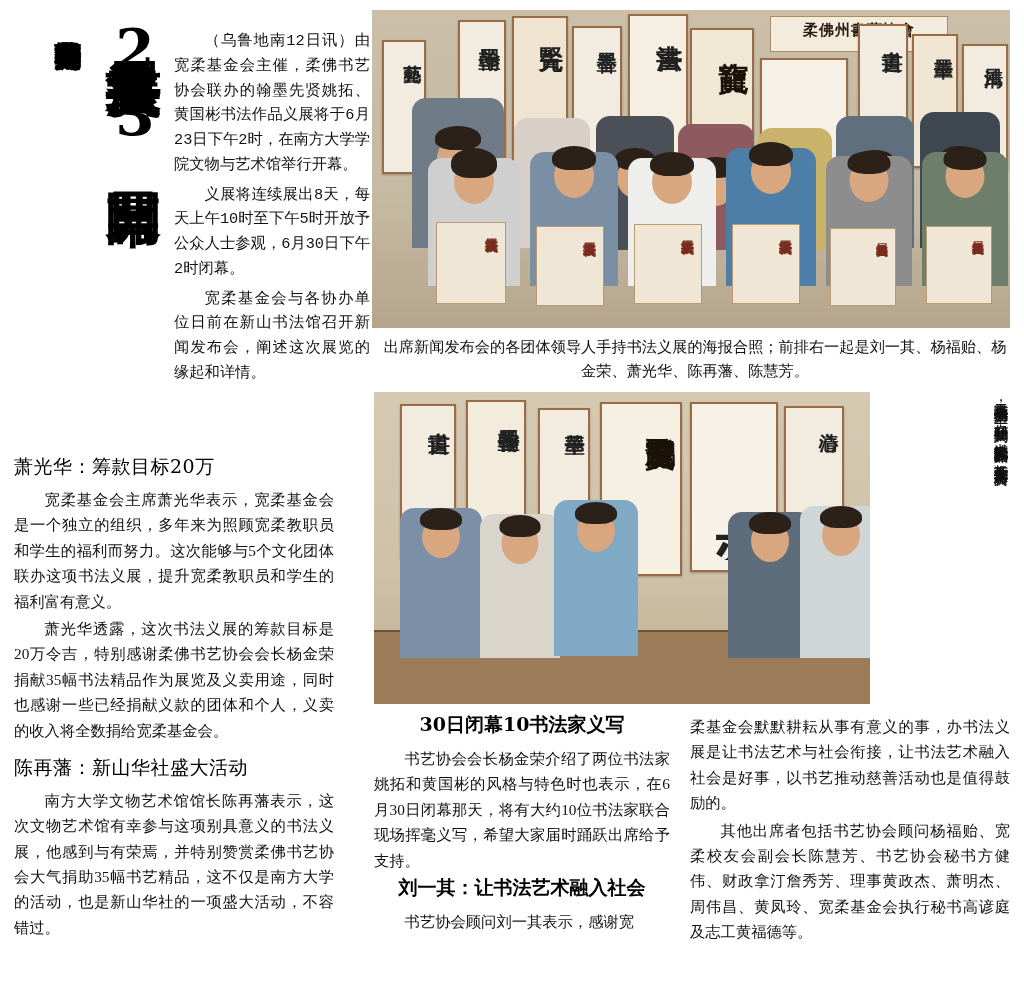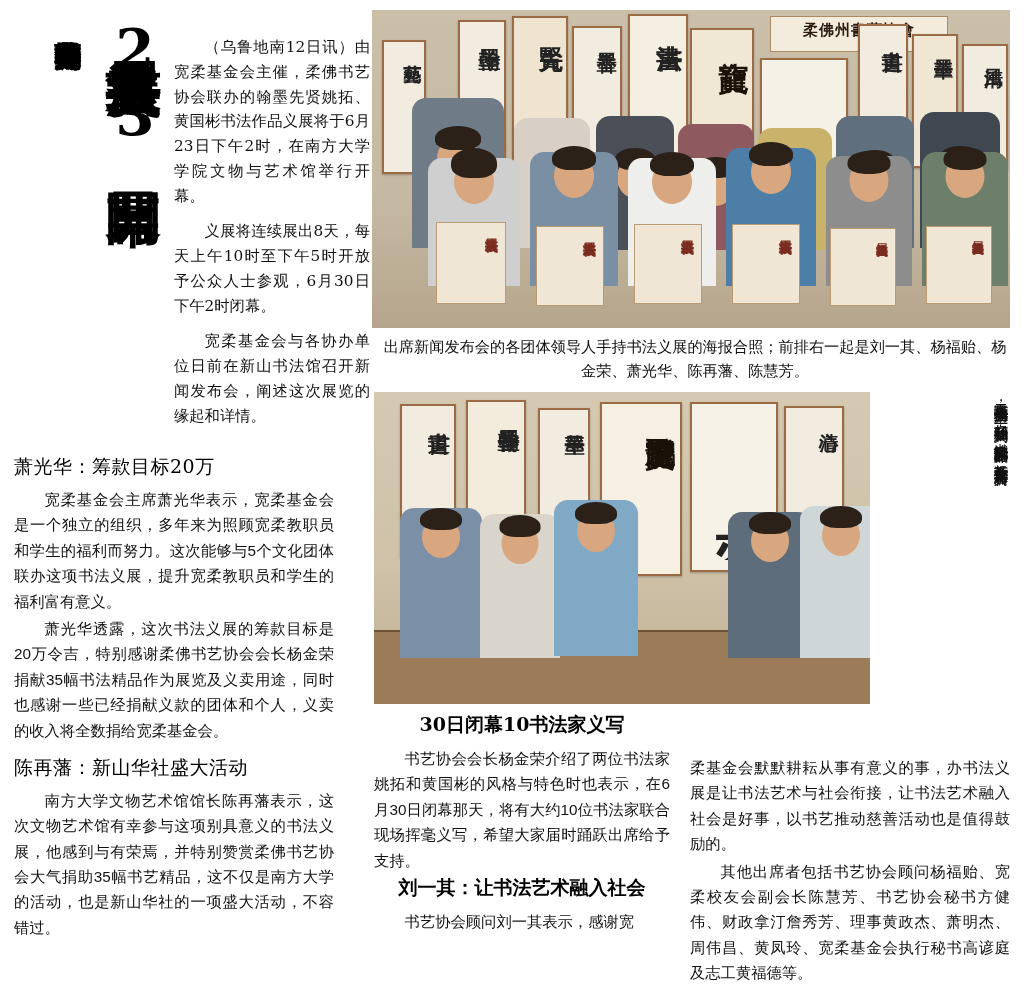--- a/index.html
+++ b/index.html
@@ -73,34 +73,35 @@
     left: 160px;
     top: 14px;
     width: 196px;
     font-family: "DejaVu Serif", serif;
     font-size: 15.3px;
     line-height: 1.62;
     text-align: justify;
     color: #111;
   }
   .lead-col p {
-    margin: 11px 0 1px 0;
+    margin: 5px 0 1px 0;
     text-indent: 2em;
+    font-family: Liberation Mono, monospace;
   }
 
   .sec-head {
     font-family: "DejaVu Serif", serif;
     font-weight: normal;
     font-size: 19px;
     margin: 12px 0 7px 0;
     color: #000;
     letter-spacing: 0.5px;
   }
   .body-col {
-    font-family: Liberation Sans, sans-serif;
+    font-family: Liberation Serif, serif;
     font-size: 15.3px;
     line-height: 1.66;
     text-align: justify;
     color: #111;
   }
   .body-col p {
     margin: 0 0 2px 0;
     text-indent: 2em;
   }
   .left-lower {
@@ -458,18 +459,18 @@
       <p>书艺协会会长杨金荣介绍了两位书法家姚拓和黄国彬的风格与特色时也表示，在6月30日闭幕那天，将有大约10位书法家联合现场挥毫义写，希望大家届时踊跃出席给予支持。</p>
     </div>
     <div class="sec-head-c" style="margin-top:0;">刘一其：让书法艺术融入社会</div>
     <div class="body-col">
       <p>书艺协会顾问刘一其表示，感谢宽</p>
     </div>
   </div>
 
   <div class="col-b2">
     <div class="body-col">
-      <p style="text-indent:0;margin-top:41px;">柔基金会默默耕耘从事有意义的事，办书法义展是让书法艺术与社会衔接，让书法艺术融入社会是好事，以书艺推动慈善活动也是值得鼓励的。</p>
+      <p style="text-indent:0;">柔基金会默默耕耘从事有意义的事，办书法义展是让书法艺术与社会衔接，让书法艺术融入社会是好事，以书艺推动慈善活动也是值得鼓励的。</p>
       <p>其他出席者包括书艺协会顾问杨福贻、宽柔校友会副会长陈慧芳、书艺协会秘书方健伟、财政拿汀詹秀芳、理事黄政杰、萧明杰、周伟昌、黄凤玲、宽柔基金会执行秘书高谚庭及志工黄福德等。</p>
     </div>
   </div>
 
 </div>
 
 </body></html>

